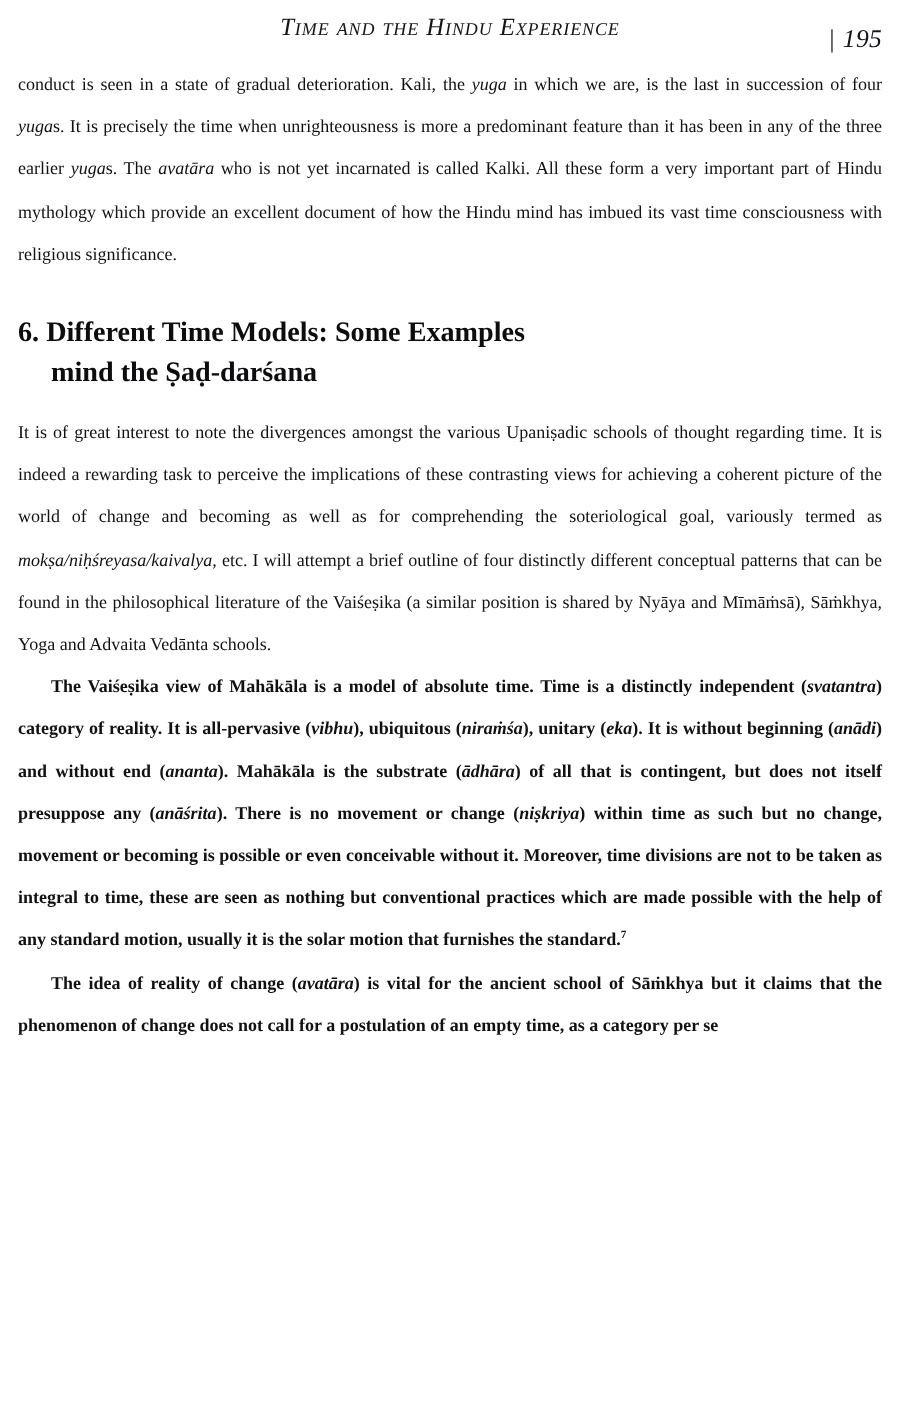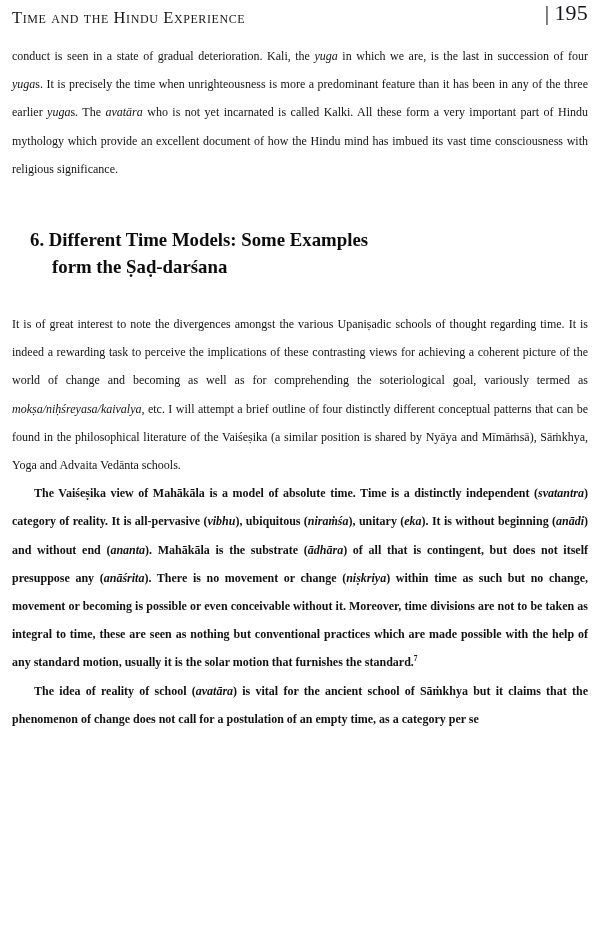--- a/index.html
+++ b/index.html
@@ -20,35 +20,37 @@
     height: 945px;
     box-sizing: border-box;
     padding: 0 12px;
   }
   
   .running-header {
     position: relative;
     height: 36px;
     display: flex;
     align-items: baseline;
+    justify-content: center;
     padding-top: 8px;
     box-sizing: border-box;
+    font-style: italic;
   }
   .header-title {
     font-variant: small-caps;
     font-size: 16.5px;
     letter-spacing: 0.6px;
     color: #16161a;
     white-space: nowrap;
   }
   .folio {
     position: absolute;
     right: 0px;
-    top: 0;
-    font-size: 22px;
+    top: 16px;
+    font-size: 17px;
     color: #16161a;
     white-space: nowrap;
     letter-spacing: 0.2px;
   }
   .folio .rule {
     display: inline-block;
     margin-right: 5px;
     font-weight: 400;
   }
   
@@ -69,21 +71,21 @@
     font-weight: bold;
   }
   p.para.flush {
     text-indent: 0;
   }
   p.para.lastline-left {
     text-align-last: left;
   }
   
   .section-heading {
-    margin: 18px;
+    margin: 0;
     padding-top: 25px;
     padding-bottom: 12px;
     font-size: 18.8px;
     line-height: 27px;
     font-weight: bold;
     color: #0d0d10;
   }
   .section-heading .line2 {
     display: block;
     padding-left: 22px;
@@ -109,23 +111,23 @@
       <span class="rule">|</span><span>195</span>
     </span>
   </div>
 
   <div class="body-col">
 
     <p class="para flush"><span>conduct is seen in a state of gradual deterioration. Kali, the </span><span class="it">yuga</span><span> in which we are, is the last in succession of four </span><span class="it">yuga</span><span>s. It is precisely the time when unrighteousness is more a predominant feature than it has been in any of the three earlier </span><span class="it">yuga</span><span>s. The </span><span class="it">avatāra</span><span> who is not yet incarnated is called Kalki. All these form a very important part of Hindu mythology which provide an excellent document of how the Hindu mind has imbued its vast time consciousness with religious significance.</span></p>
 
     <h2 class="section-heading">
       <span class="line1">6. Different  Time Models: Some Examples</span>
-      <span class="line2">form the Ṣaḍ-darśana</span>
+      <span class="line2">mind the Ṣaḍ-darśana</span>
     </h2>
 
     <p class="para flush"><span>It is of great interest to note the divergences amongst the various Upaniṣadic schools of thought regarding time. It is indeed a rewarding task to perceive the implications of these contrasting views for achieving a coherent picture of the world of change and becoming as well as for comprehending the soteriological goal, variously termed as </span><span class="it">mokṣa/niḥśreyasa/kaivalya</span><span>, etc. I will attempt a brief outline of four distinctly different conceptual patterns that can be found in the philosophical literature of the Vaiśeṣika (a similar position is shared by Nyāya and Mīmāṁsā), Sāṁkhya, Yoga and Advaita Vedānta schools.</span></p>
 
     <p class="para indented"><span>The Vaiśeṣika view of Mahākāla is a model of absolute time. Time is a distinctly independent (</span><span class="it">svatantra</span><span>) category of reality. It is all-pervasive (</span><span class="it">vibhu</span><span>), ubiquitous (</span><span class="it">niraṁśa</span><span>), unitary (</span><span class="it">eka</span><span>). It is without beginning (</span><span class="it">anādi</span><span>) and without end (</span><span class="it">ananta</span><span>). Mahākāla is the substrate (</span><span class="it">ādhāra</span><span>) of all that is contingent, but does not itself presuppose any (</span><span class="it">anāśrita</span><span>). There is no movement or change (</span><span class="it">niṣkriya</span><span>) within time as such but no change, movement or becoming is possible or even conceivable without it. Moreover, time divisions are not to be taken as integral to time, these are seen as nothing but conventional practices which are made possible with the help of any standard motion, usually it is the solar motion that furnishes the standard.</span><sup class="fn">7</sup></p>
 
-    <p class="para indented lastline-left"><span>The idea of reality of school (</span><span class="it">avatāra</span><span>) is vital for the ancient school of Sāṁkhya but it claims that the phenomenon of change does not call for a postulation of an empty time, as a category per se</span></p>
+    <p class="para indented lastline-left"><span>The idea of reality of change (</span><span class="it">avatāra</span><span>) is vital for the ancient school of Sāṁkhya but it claims that the phenomenon of change does not call for a postulation of an empty time, as a category per se</span></p>
 
   </div>
 </div>
 
 </body></html>

